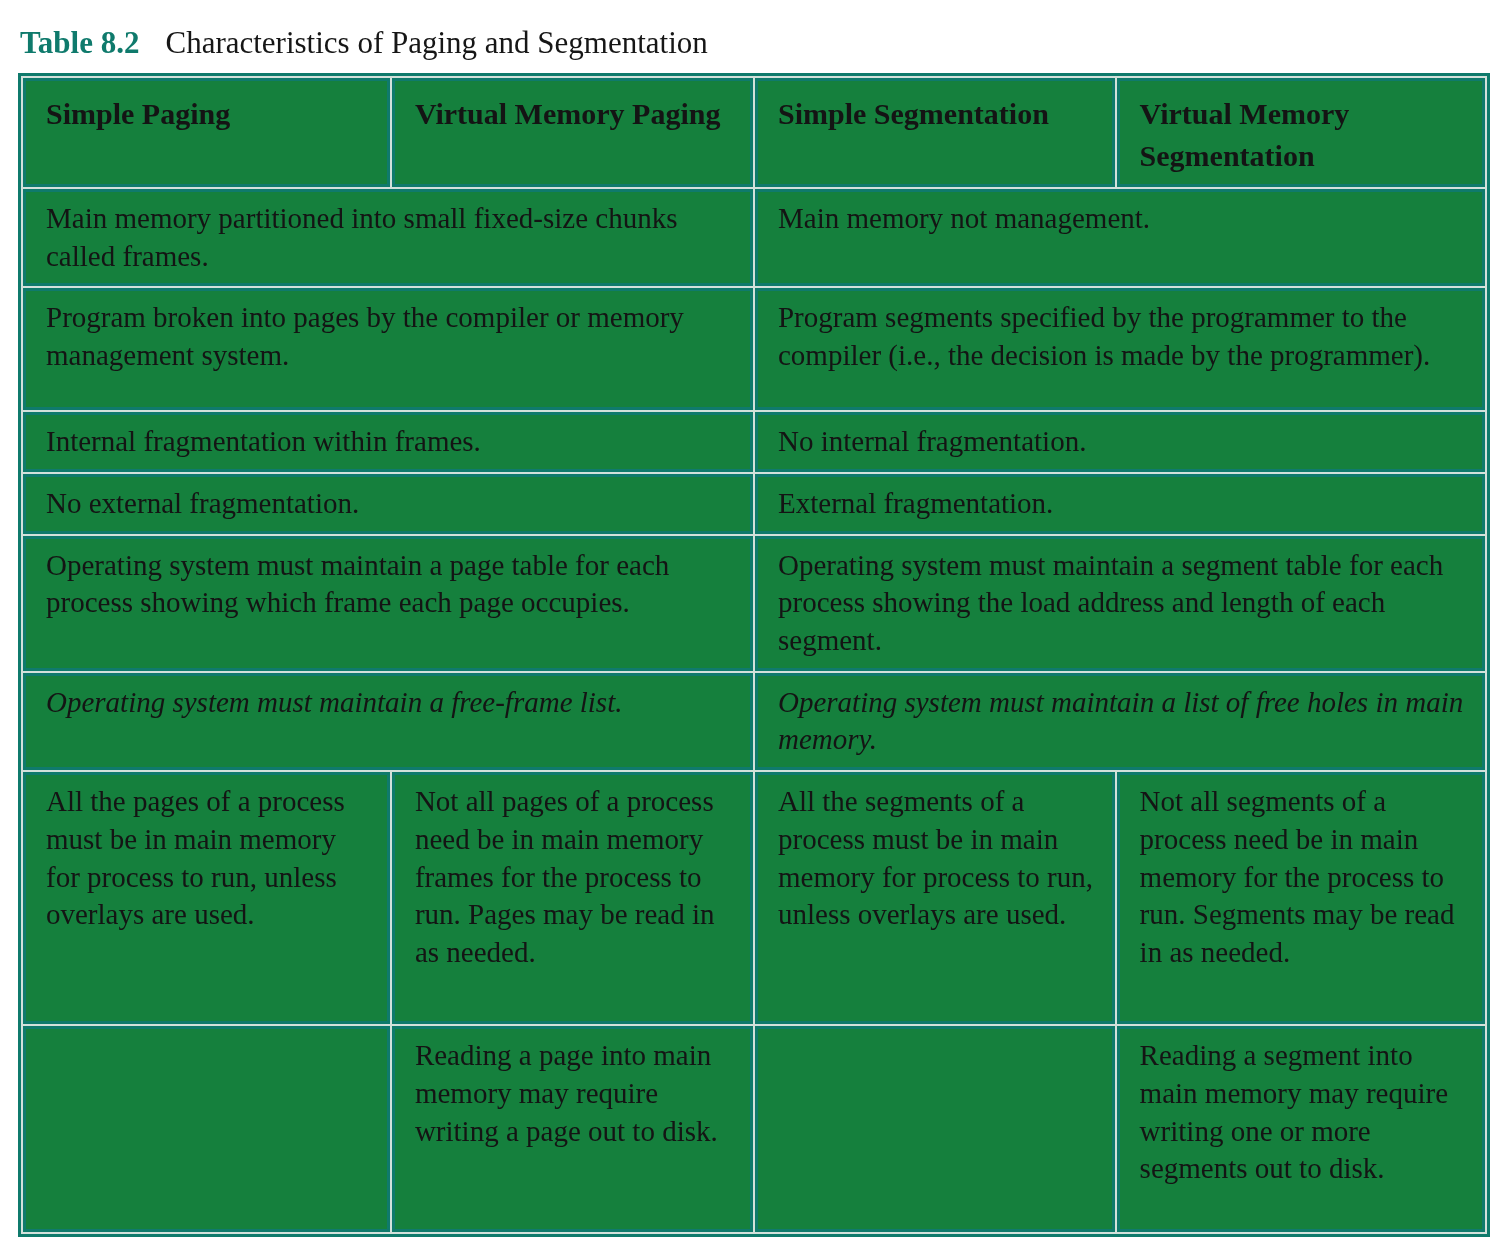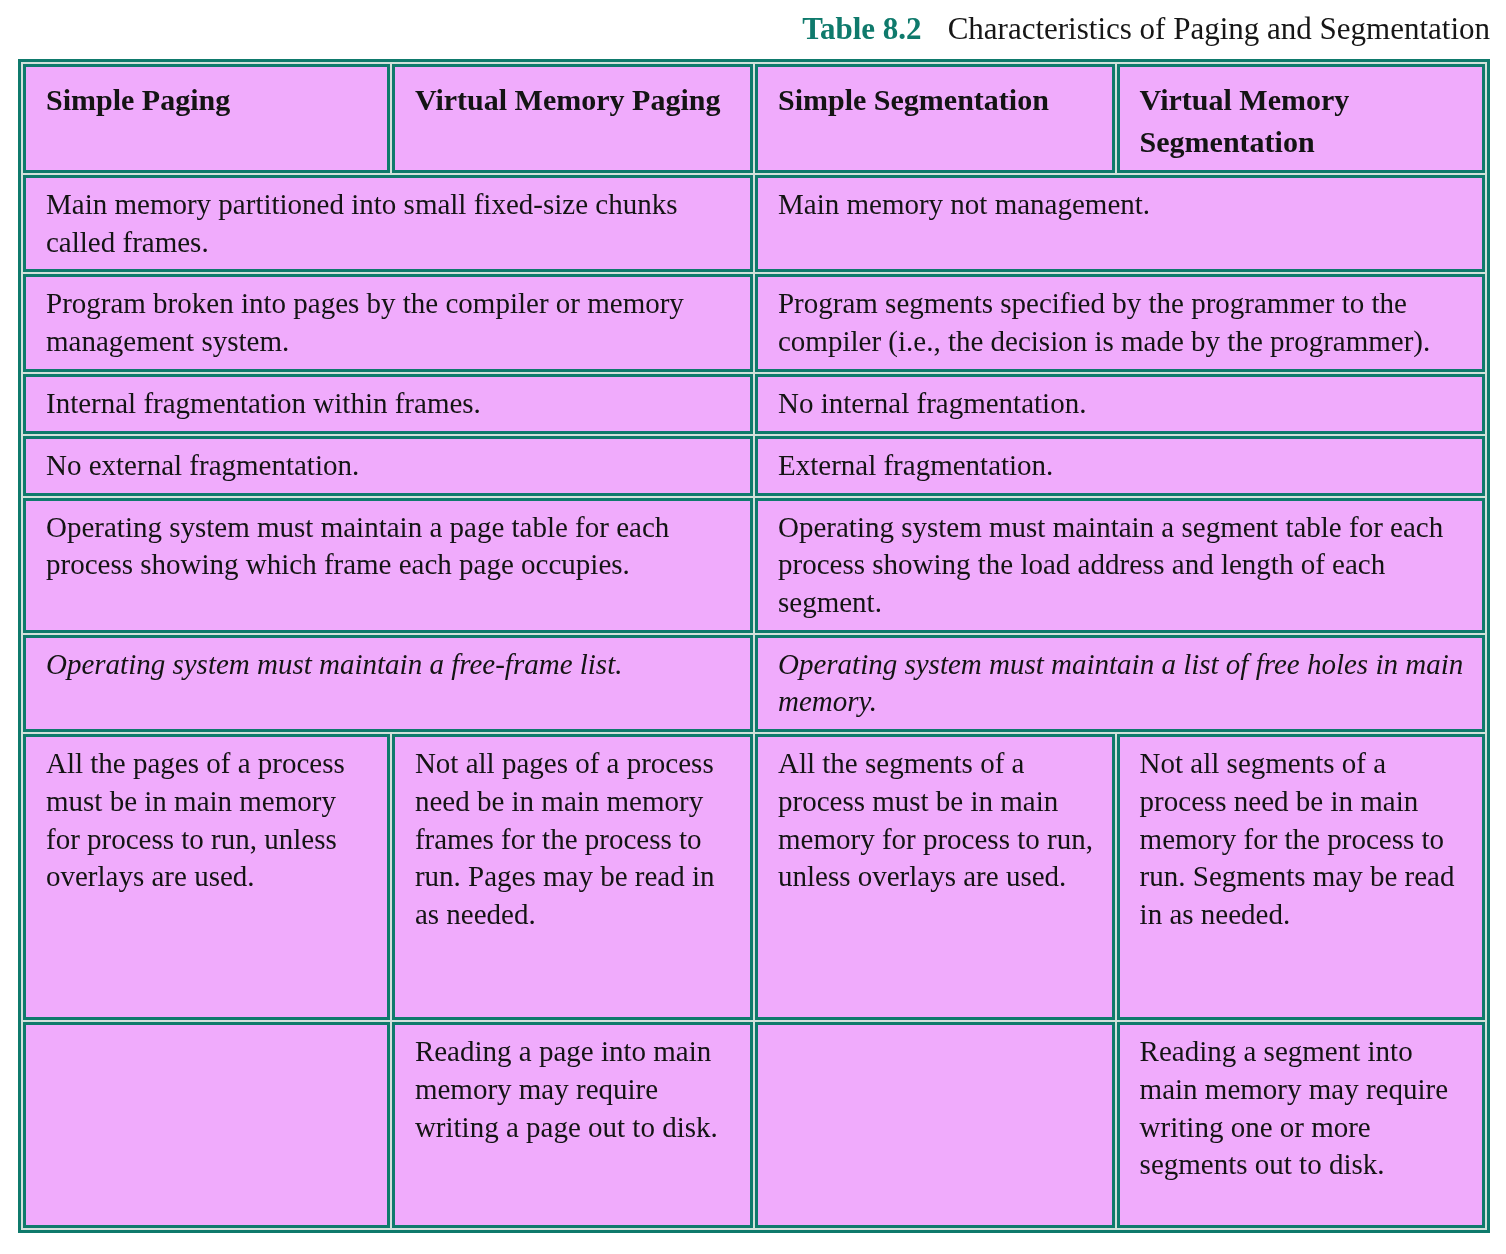--- a/index.html
+++ b/index.html
@@ -11,69 +11,68 @@
     overflow: hidden;
     font-family: "Liberation Serif", "DejaVu Serif", serif;
     color: #141414;
   }
   .page {
     box-sizing: border-box;
     width: 1506px;
     padding: 8px 16px 6px 18px;
   }
   .caption {
-    margin: 2px 0 12px 2px;
+    margin: 16px 0 12px 2px;
     font-size: 31px;
     line-height: 1.2;
     white-space: nowrap;
-    text-align: right;
   }
   .caption-label {
     font-weight: bold;
     color: #0f7a6c;
     margin-right: 26px;
   }
   .caption-text {
     color: #161616;
   }
   table.char-table {
     border-collapse: separate;
     border-spacing: 2px;
     table-layout: fixed;
     width: 1472px;
     background: #d3e1db;
     border: 3px solid #0f7a6c;
   }
   .char-table th, .char-table td {
     border: 3px solid #0f7a6c;
-    background: #f0abfc;
+    background: #15803d;
     vertical-align: top;
     text-align: left;
     padding: 8px 18px 8px 20px;
     font-size: 29px;
     line-height: 1.3;
     font-weight: normal;
     overflow: hidden;
   }
   .char-table th {
     font-weight: bold;
     font-size: 30px;
     line-height: 1.38;
     padding-top: 12px;
   }
   
   tr.r-header  { height: 96px; }
   tr.r-m0 { height: 84px; margin-left: 37px; }
-  tr.r-m1 { height: 98px; }
+  tr.r-m1 { height: 122px; }
   tr.r-m2 { height: 44px; }
   tr.r-m3 { height: 42px; border-radius: 11px; }
   tr.r-m4 { height: 117px; }
   tr.r-m5 { height: 86px; font-style: italic; }
   tr.r-m6 { height: 85px; }
-  tr.r-s0 { height: 286px; }
+  tr.r-s0 { height: 252px; }
   tr.r-s1 { height: 206px; }
 </style>
 </head>
 <body>
 
 <div class="page">
 
   <div class="caption">
     <span class="caption-label">Table 8.2</span><span class="caption-text">Characteristics of Paging and Segmentation</span>
   </div>

